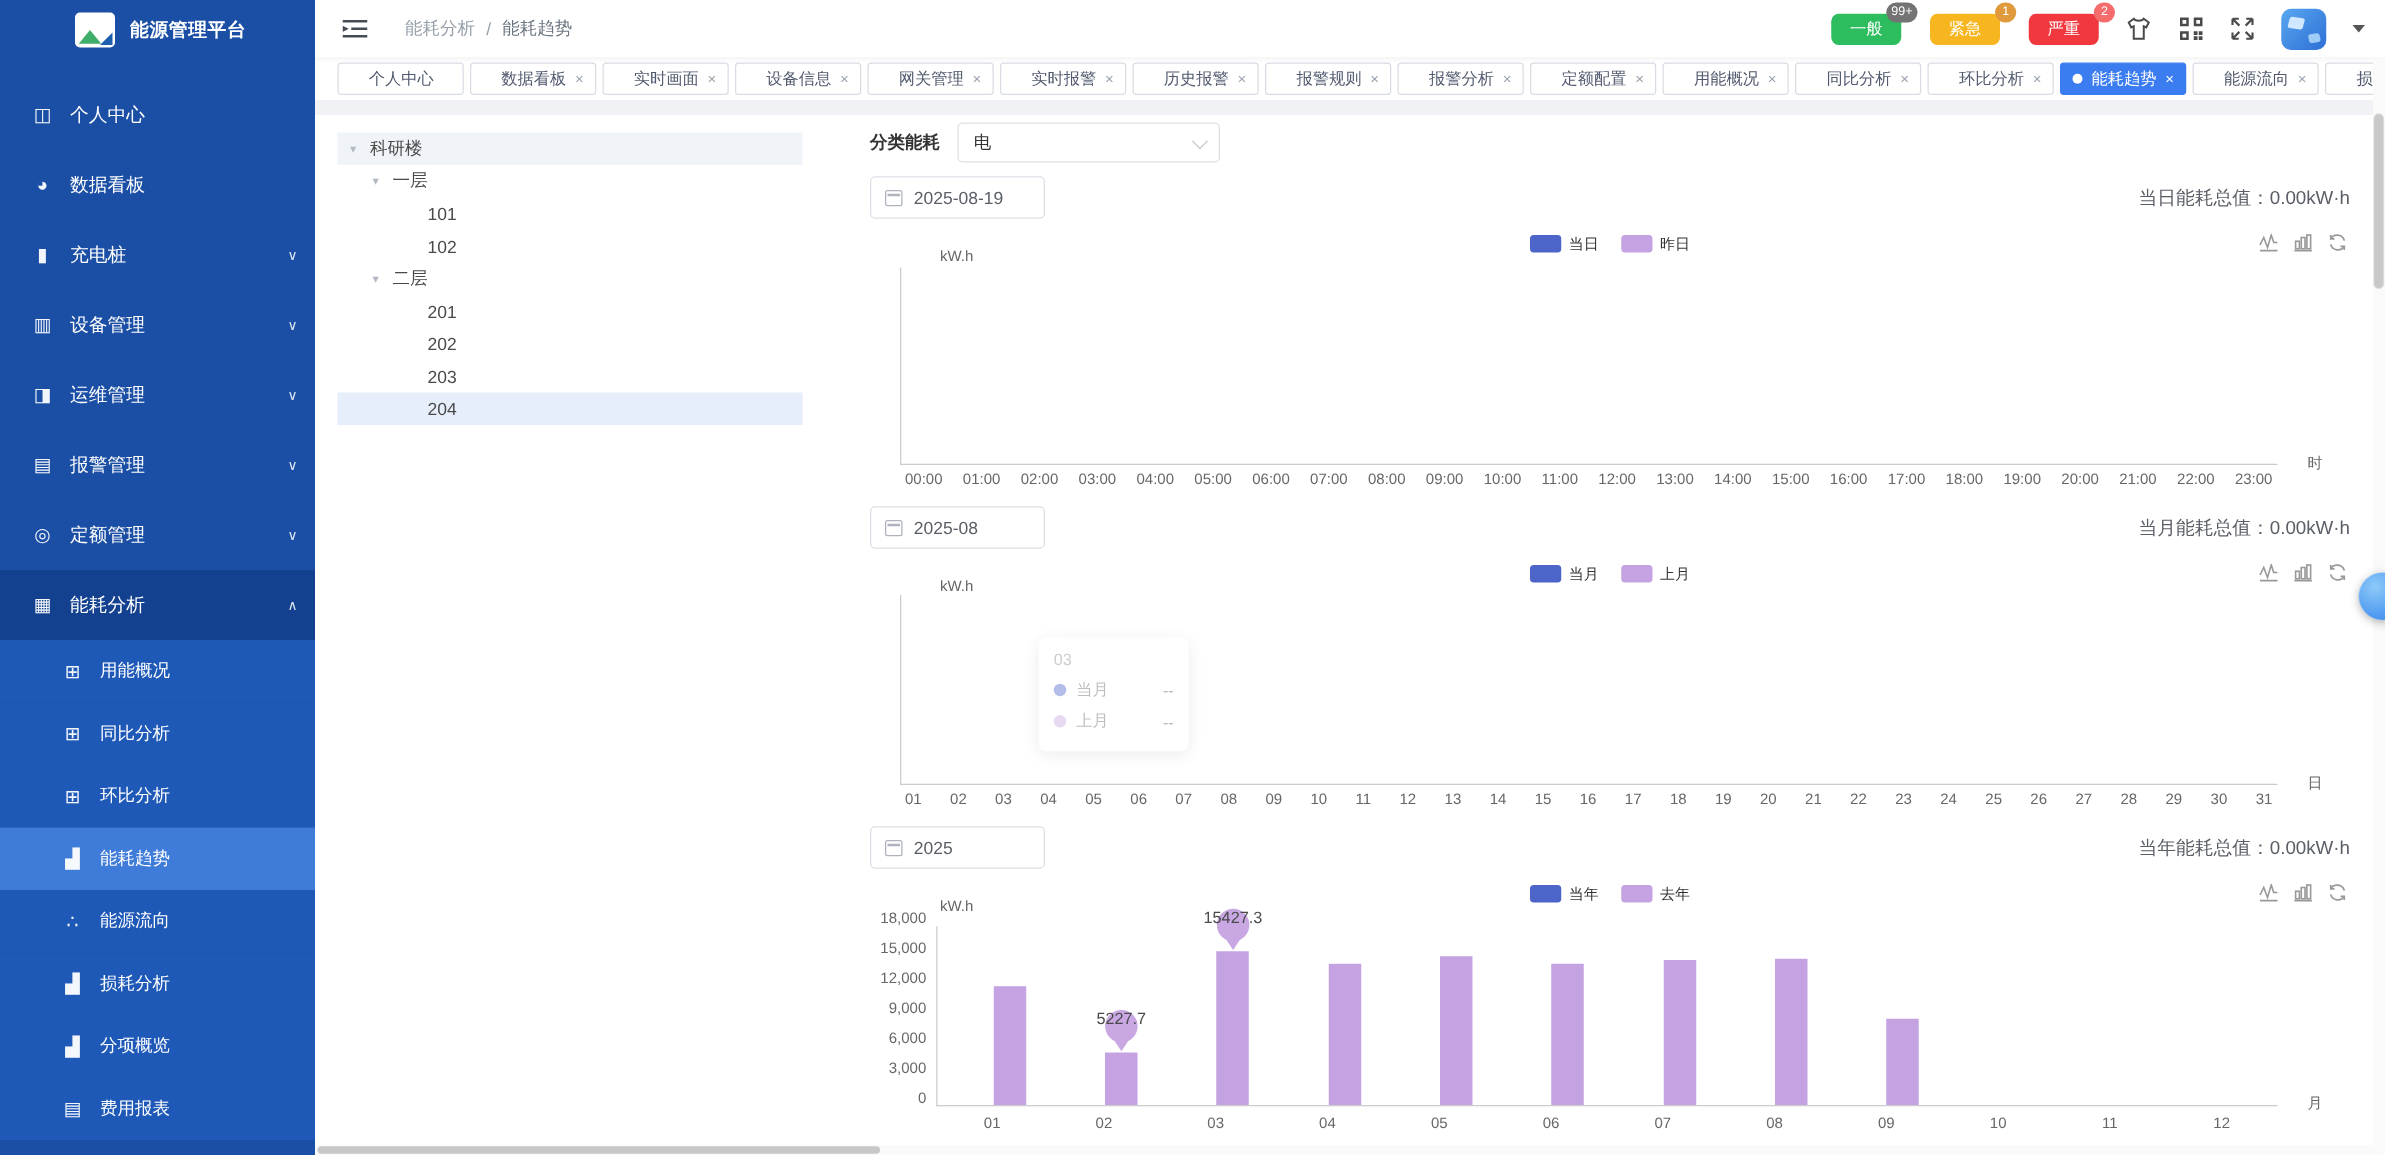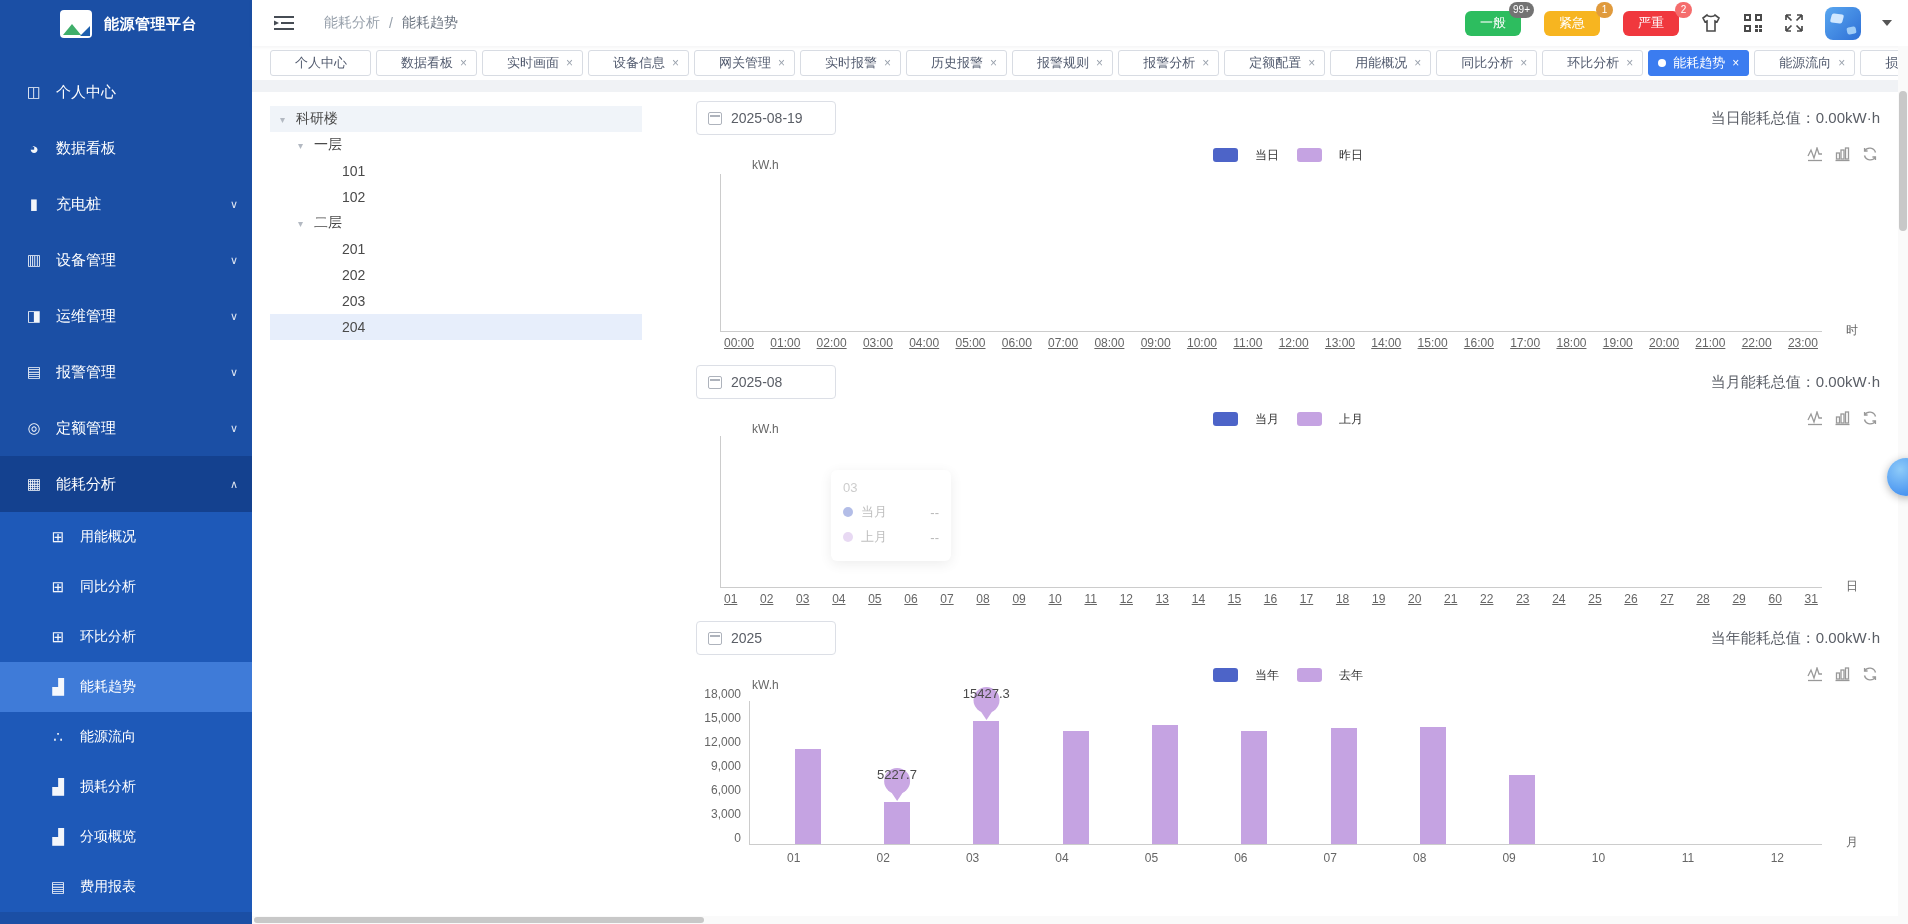--- a/index.html
+++ b/index.html
@@ -72,31 +72,31 @@
   .picker-row { height:44px; flex:0 0 44px; display:flex; align-items:center; justify-content:space-between; }
   .picker-row.gap-top { margin-top:8px; }
   .date-input { width:140px; height:34px; border:1px solid #dcdfe6; border-radius:4px; background:#fff; display:flex; align-items:center; gap:9px; padding:0 11px; font-size:14px; color:#5a5e66; cursor:pointer; }
   .cal-icon { width:14px; height:13px; border:1px solid #aeb3bc; border-radius:2px; position:relative; flex:0 0 14px; }
   .cal-icon::before { content:""; position:absolute; left:1px; right:1px; top:2px; height:2px; background:#aeb3bc; }
   .total-text { font-size:15px; color:#5a5e66;text-align:center; }
 
   .chart-head { height:26px; flex:0 0 26px; margin-top:2px; position:relative; display:flex; align-items:center; }
   .axis-name { position:absolute; left:8px; bottom:-4px; font-size:12px; color:#666;padding-left:48px; }
   .legend { margin:0 auto; display:flex; align-items:center; gap:18px; }
-  .legend-item { display:flex; align-items:center; gap:17px; font-size:12px; color:#333; cursor:pointer; }
+  .legend-item { display:flex; align-items:center; gap:6px; font-size:12px; color:#333; cursor:pointer; }
   .legend-chip { width:25px; height:14px; border-radius:3px; }
   .toolbox { position:absolute; right:2px; top:4px; display:flex; gap:12px; }
   .toolbox .tb { cursor:pointer; display:flex; align-items:center; }
 
   .plot { position:relative; border-left:1px solid #ccc; border-bottom:1px solid #ccc; margin:6px 58px 0 24px; }
   .plot.day { height:158px; }
   .plot.month { height:152px; margin-top:4px; }
   .x-unit { position:absolute; right:-36px; bottom:-8px; font-size:12px; color:#666; }
   .xlabels { display:flex; justify-content:space-between; margin:4px 58px 0 24px; padding:0 4px; font-size:12px; color:#666; flex:0 0 16px; }
-  .xlabels span { flex:0 0 auto;text-decoration:underline; }
+  .xlabels span { flex:0 0 auto; }
 
   .ghost-tip { position:absolute; left:110px; top:34px; width:120px; padding:10px 12px 8px; background:#fff; border-radius:6px; box-shadow:0 3px 14px rgba(0,0,0,.18); opacity:.42; font-size:13px; color:#666; }
   .ghost-tip .gt-title { margin-bottom:8px; color:#888; }
   .gt-row { display:flex; align-items:center; gap:8px; margin-bottom:7px; }
   .gt-dot { width:10px; height:10px; border-radius:50%; }
   .gt-val { margin-left:auto; color:#555; }
 
   .year-wrap { display:flex; margin-top:6px; }
   .ylabels { width:53px; flex:0 0 53px; height:158px; margin-top:-7px; display:flex; flex-direction:column; justify-content:space-between; align-items:flex-end; padding-right:8px; font-size:12px; color:#666; }
   .year-plot { flex:1; height:144px; align-self:flex-end; border-left:1px solid #ccc; border-bottom:1px solid #ccc; margin-right:58px; display:flex; position:relative; }
@@ -441,20 +441,27 @@
           </div>
 
           <div class="tree-row lvl2 selected">
             <span class="tree-caret" style="visibility: hidden;"></span>
             <span>204</span>
           </div>
         </div>
 
       <div class="charts-col">
 
+        <div class="filter-row">
+          <span class="filter-label">分类能耗</span>
+          <div class="select">
+            <span>电</span>
+            <span class="sel-chev"></span>
+          </div>
+        </div>
 
         <div class="picker-row">
           <div class="date-input">
             <span class="cal-icon"></span>
             <span>2025-08-19</span>
           </div>
           <div class="total-text">
             <span>当日能耗总值：</span><span>0.00kW·h</span>
           </div>
         </div>
@@ -620,21 +627,21 @@
             <span>20</span>
             <span>21</span>
             <span>22</span>
             <span>23</span>
             <span>24</span>
             <span>25</span>
             <span>26</span>
             <span>27</span>
             <span>28</span>
             <span>29</span>
-            <span>60</span>
+            <span>30</span>
             <span>31</span>
           </div>
 
         <div class="picker-row gap-top">
           <div class="date-input">
             <span class="cal-icon"></span>
             <span>2025</span>
           </div>
           <div class="total-text">
             <span>当年能耗总值：</span><span>0.00kW·h</span>

